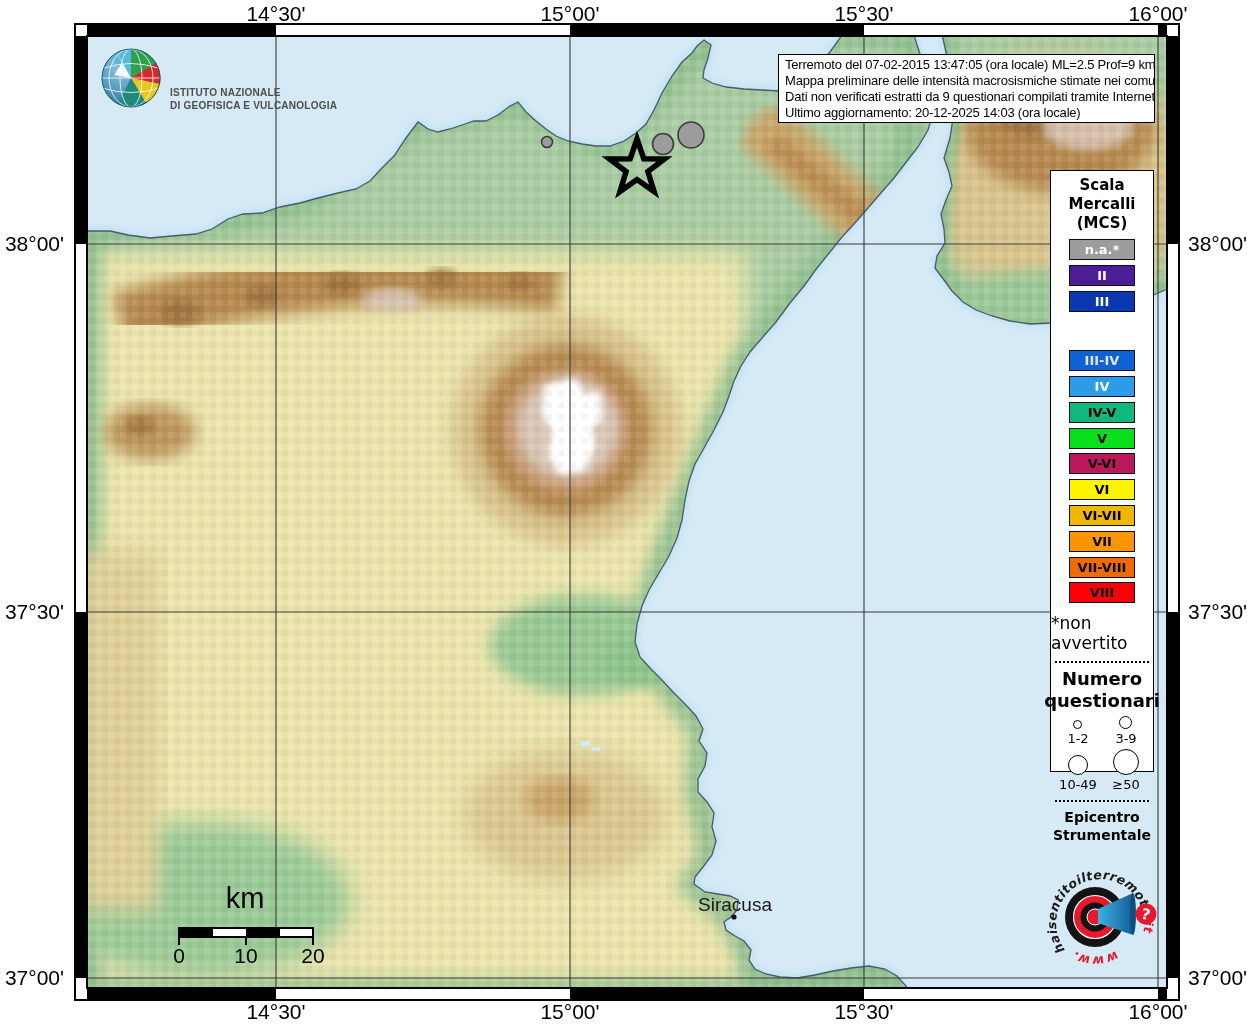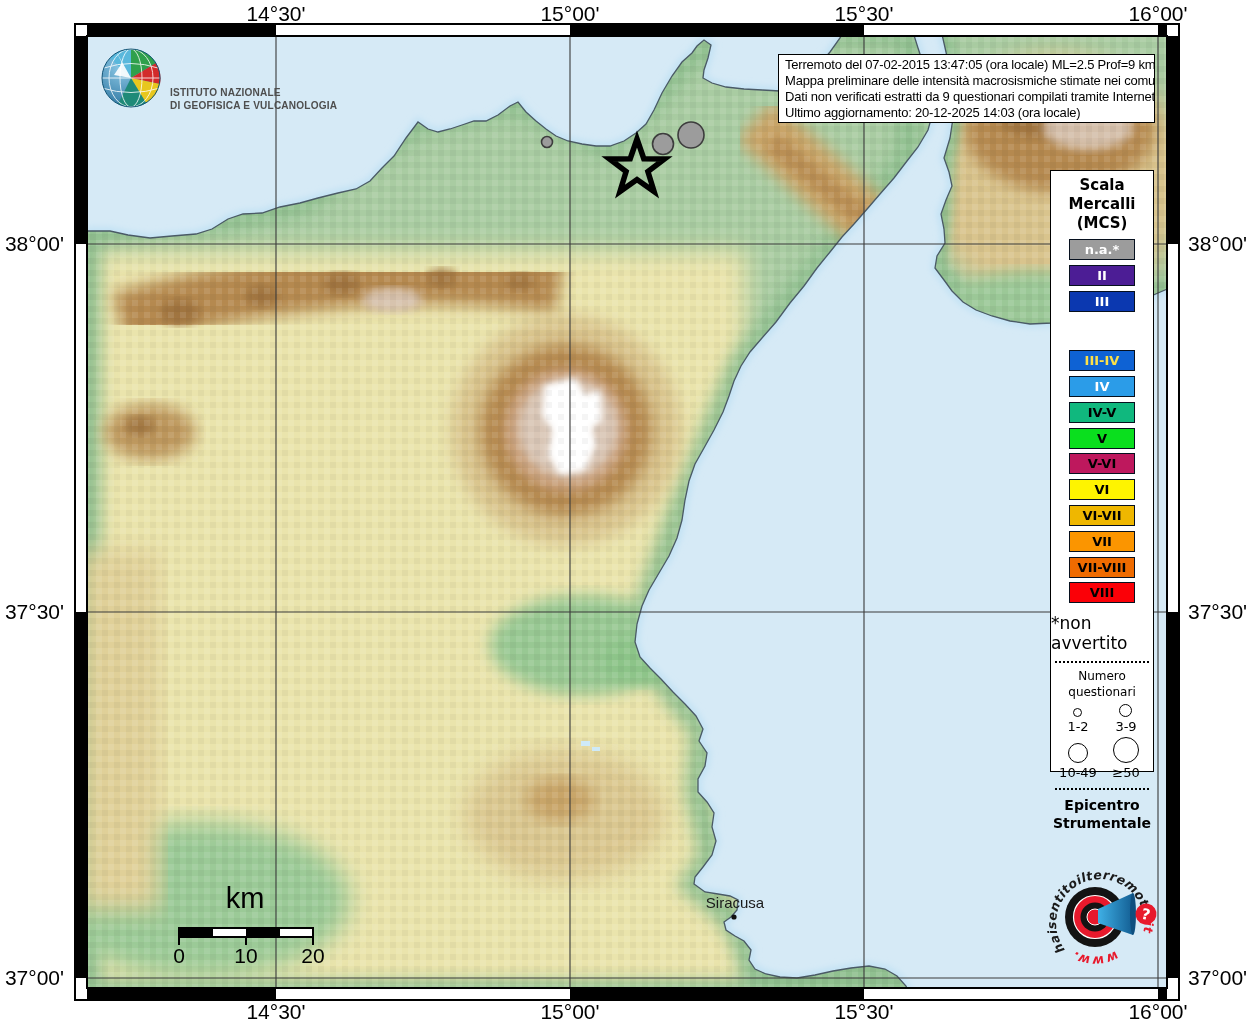--- a/index.html
+++ b/index.html
@@ -27,34 +27,34 @@
   .legend{position:absolute;left:1050px;top:170px;width:104px;height:602px;background:#fff;
           border:1.4px solid #000;box-sizing:border-box;display:flex;flex-direction:column;
           align-items:center;padding-top:5px;font-family:"DejaVu Sans",sans-serif;}
   .legend-title{font-weight:bold;font-size:15px;line-height:19px;text-align:center;color:#000;}
   .scale-list{margin-top:4px;display:flex;flex-direction:column;align-items:center;}
   .swatch{width:64px;height:19px;margin:2.4px 0;border:1.7px solid #06101e;box-sizing:content-box;
           display:flex;align-items:center;justify-content:center;
           font-weight:bold;font-size:13px;font-family:"DejaVu Sans",sans-serif;}
   .footnote{font-size:17px;margin-top:7px;color:#000;}
   .dotsep{width:94px;border-top:2px dotted #000;margin:8px 0 2px 0;}
-  .q-title{font-weight:normal;font-size:12px;line-height:16px;text-align:center;margin-top:3px;color:#000;}
+  .q-title{font-weight:bold;font-size:18px;line-height:22px;text-align:center;margin-top:3px;color:#000;}
   .q-grid{display:grid;grid-template-columns:48px 48px;justify-items:center;margin-top:4px;row-gap:3px;}
   .q-cell{display:flex;flex-direction:column;align-items:center;justify-content:flex-end;}
   .q-circle{border:1.8px solid #000;border-radius:50%;background:#fff;}
   .q-label{font-size:13px;margin-top:2px;color:#000;}
   .e-title{font-weight:bold;font-size:14px;line-height:18px;text-align:center;margin-top:4px;color:#000;}
 
   
   .kmlab{position:absolute;left:205px;top:882px;width:80px;text-align:center;font-size:29px;color:#000;}
   .ticklab{position:absolute;top:944px;width:40px;text-align:center;font-size:21px;color:#000;}
 
   
   .placelab{position:absolute;left:693px;top:894px;width:84px;text-align:center;
-            font-size:15px;color:#1a1a1a;}
+            font-size:19px;color:#1a1a1a;}
 </style>
 </head>
 <body>
 
 <div class="canvas">
 
   <svg width="1254" height="1024" viewBox="0 0 1254 1024" style="position:absolute;left:0;top:0;">
     <defs>
       <clipPath id="clipMap">
           <rect x="87" y="36" width="1080" height="952"></rect>
@@ -253,21 +253,21 @@
   <div class="legend">
     <div class="legend-title">
       <div>Scala</div>
       <div>Mercalli</div>
       <div>(MCS)</div>
     </div>
     <div class="scale-list">
         <div class="swatch" style="background: rgb(156, 156, 156); color: rgb(255, 255, 255);">n.a.*</div>
         <div class="swatch" style="background: #4c1d95; color: rgb(255, 255, 255);">II</div>
         <div class="swatch" style="background: rgb(11, 56, 176); color: rgb(255, 255, 255);">III</div>
-        <div class="swatch" style="background: rgb(14, 98, 212); color: #fde047; margin-top: 36px;">III-IV</div>
+        <div class="swatch" style="background: rgb(14, 98, 212); color: #e5e5e5; margin-top: 36px;">III-IV</div>
         <div class="swatch" style="background: rgb(43, 156, 232); color: rgb(255, 255, 255);">IV</div>
         <div class="swatch" style="background: rgb(16, 184, 126); color: rgb(0, 0, 0);">IV-V</div>
         <div class="swatch" style="background: rgb(10, 223, 30); color: rgb(0, 0, 0);">V</div>
         <div class="swatch" style="background: #be185d; color: rgb(0, 0, 0);">V-VI</div>
         <div class="swatch" style="background: rgb(254, 244, 0); color: rgb(0, 0, 0);">VI</div>
         <div class="swatch" style="background: rgb(239, 183, 0); color: rgb(0, 0, 0);">VI-VII</div>
         <div class="swatch" style="background: rgb(251, 149, 0); color: rgb(0, 0, 0);">VII</div>
         <div class="swatch" style="background: rgb(239, 107, 0); color: rgb(0, 0, 0);">VII-VIII</div>
         <div class="swatch" style="background: rgb(251, 0, 7); color: rgb(0, 0, 0);">VIII</div>
       </div>

